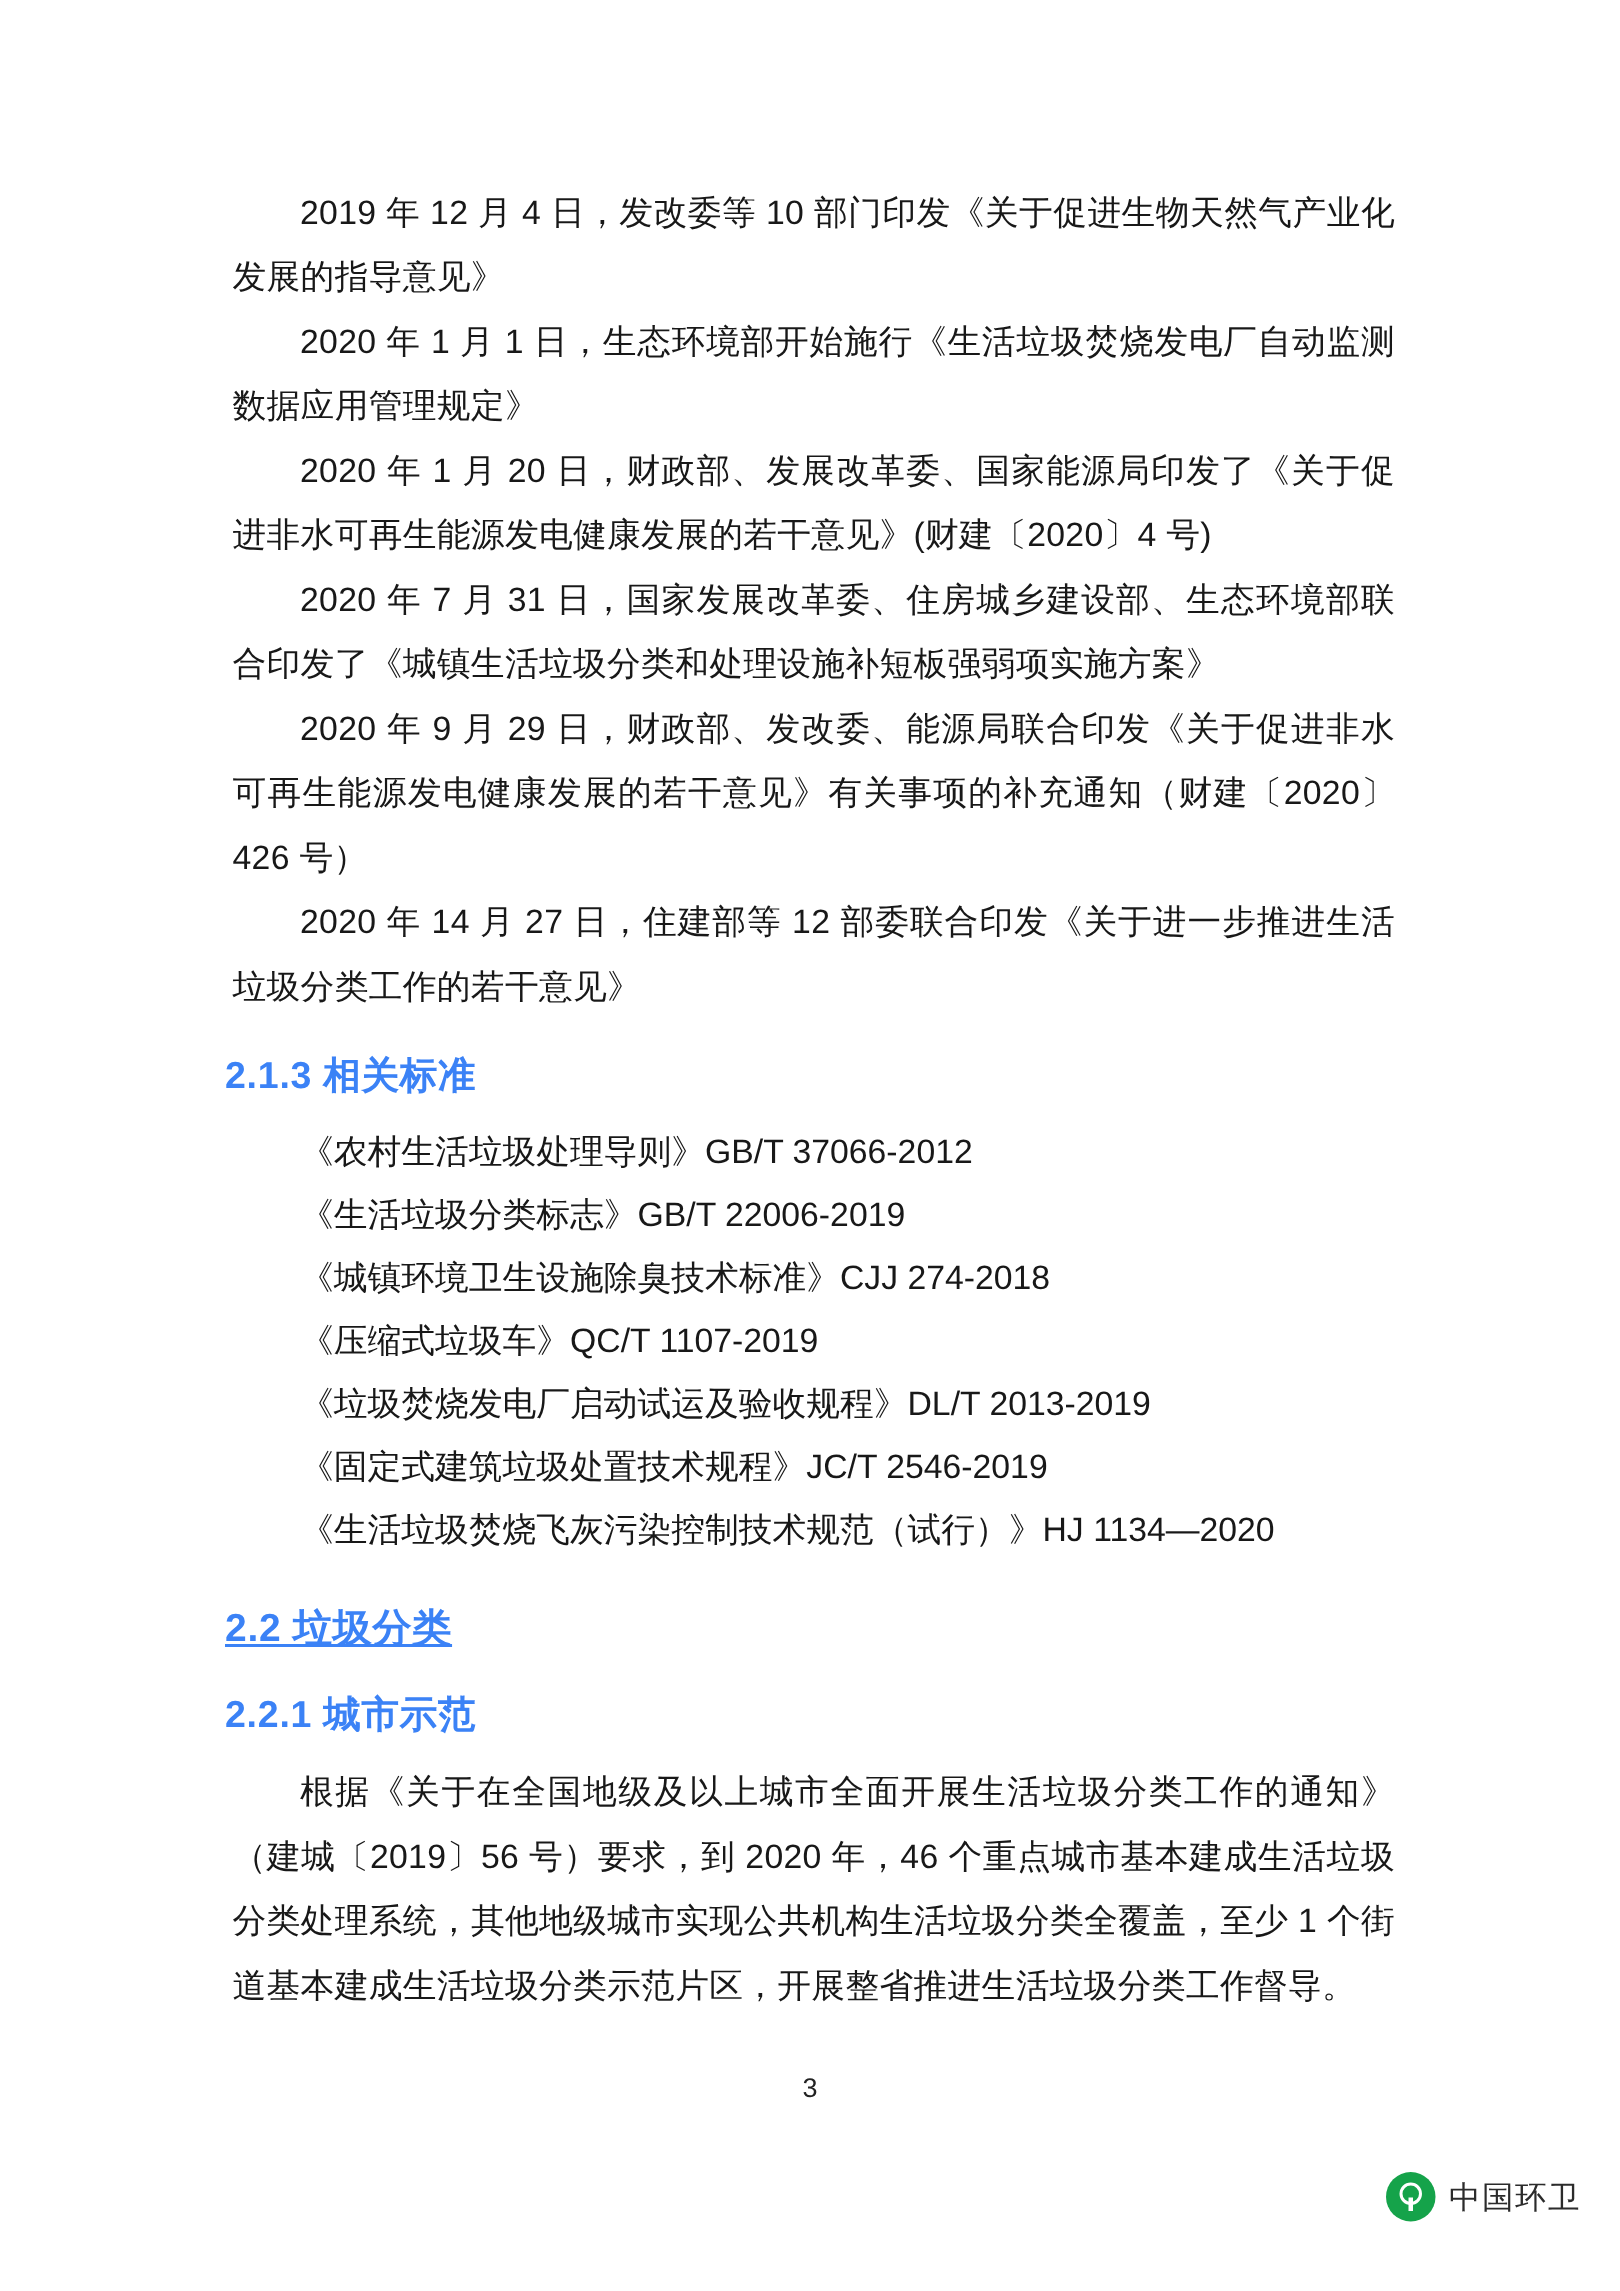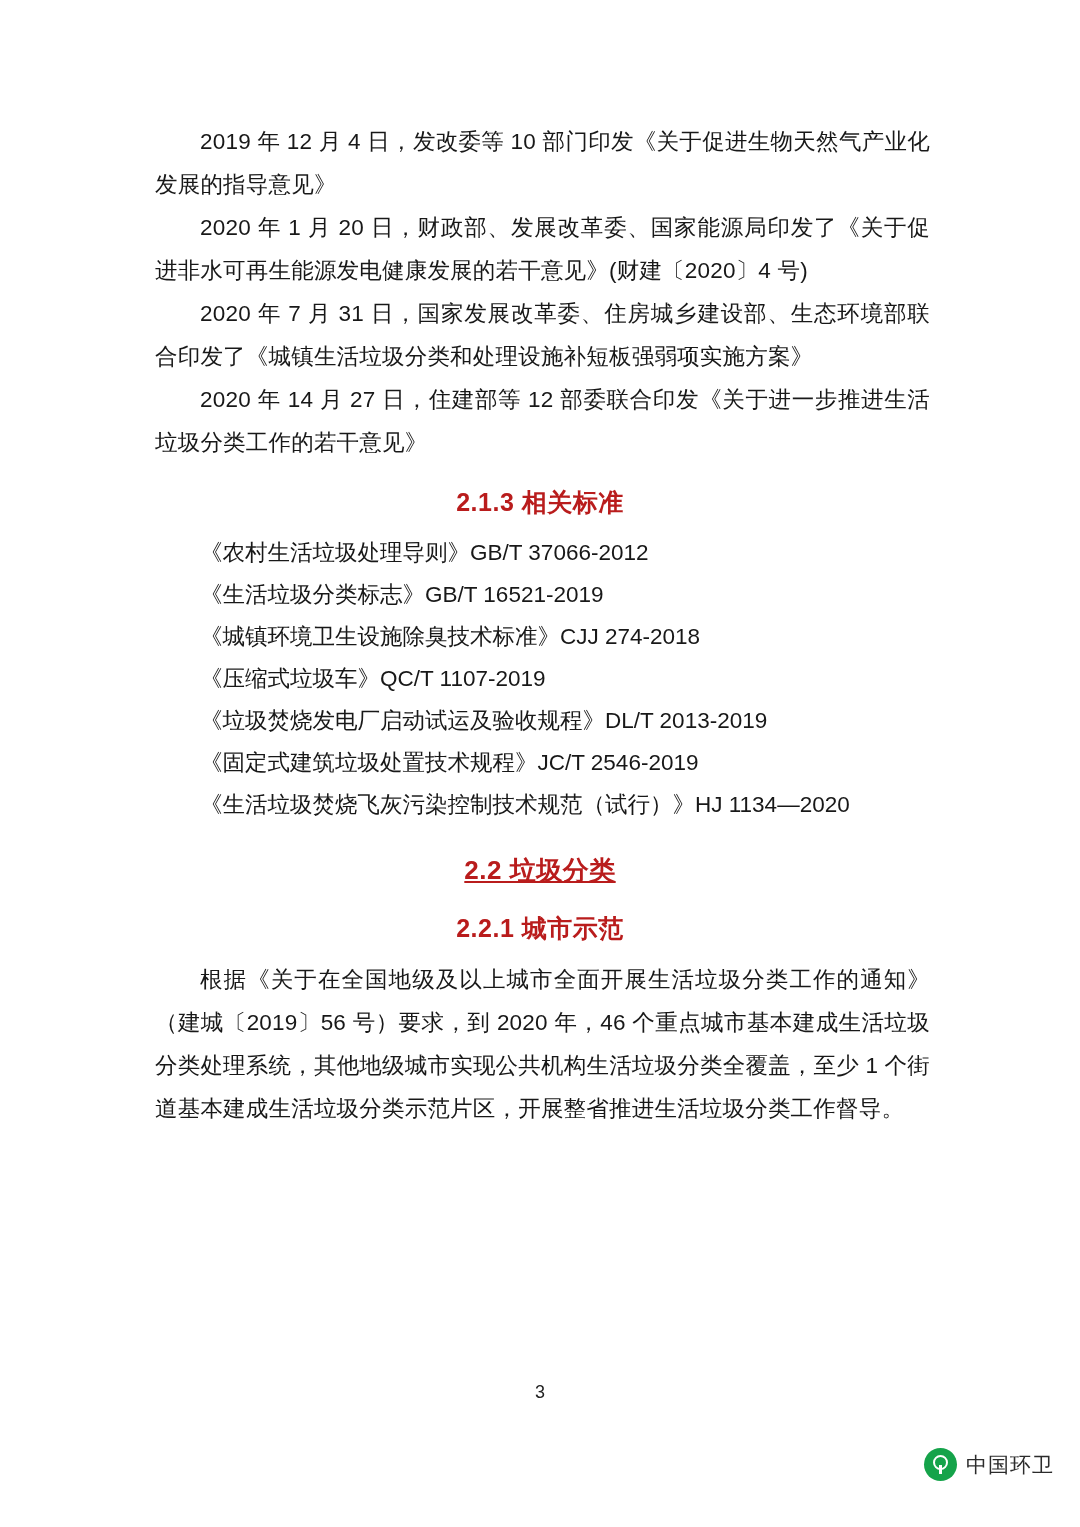--- a/index.html
+++ b/index.html
@@ -30,23 +30,22 @@
     text-align: justify;
     margin: 0 0 0 0;
     letter-spacing: 0.2px;
     color: #181818;
   }
   .heading {
     font-size: 25px;
     font-weight: bold;
     line-height: 40px;
     margin: 18px 0 10px -5px;
-    color: #b91c1c;
+    color: #3b82f6;
     letter-spacing: 0.5px;
-    text-align: center;
   }
   .heading.h2 {
     font-size: 26px;
     margin-top: 24px;
     text-decoration: underline;
   }
   .std-line {
     font-size: 22.5px;
     line-height: 42px;
     text-indent: 45px;
@@ -102,29 +101,31 @@
   }
   .sec-block { margin-top: 2px; }
 </style>
 </head>
 <body>
 
 <div class="page">
 
   <div>
     <p class="para">2019 年 12 月 4 日，发改委等 10 部门印发《关于促进生物天然气产业化发展的指导意见》</p>
+    <p class="para">2020 年 1 月 1 日，生态环境部开始施行《生活垃圾焚烧发电厂自动监测数据应用管理规定》</p>
     <p class="para">2020 年 1 月 20 日，财政部、发展改革委、国家能源局印发了《关于促进非水可再生能源发电健康发展的若干意见》(财建〔2020〕4 号)</p>
     <p class="para">2020 年 7 月 31 日，国家发展改革委、住房城乡建设部、生态环境部联合印发了《城镇生活垃圾分类和处理设施补短板强弱项实施方案》</p>
+    <p class="para">2020 年 9 月 29 日，财政部、发改委、能源局联合印发《关于促进非水可再生能源发电健康发展的若干意见》有关事项的补充通知（财建〔2020〕426 号）</p>
     <p class="para">2020 年 14 月 27 日，住建部等 12 部委联合印发《关于进一步推进生活垃圾分类工作的若干意见》</p>
   </div>
 
   <div class="sec-block">
     <h3 class="heading">2.1.3 相关标准</h3>
     <p class="std-line">《农村生活垃圾处理导则》GB/T 37066-2012</p>
-    <p class="std-line">《生活垃圾分类标志》GB/T 16521-2019</p>
+    <p class="std-line">《生活垃圾分类标志》GB/T 22006-2019</p>
     <p class="std-line">《城镇环境卫生设施除臭技术标准》CJJ 274-2018</p>
     <p class="std-line">《压缩式垃圾车》QC/T 1107-2019</p>
     <p class="std-line">《垃圾焚烧发电厂启动试运及验收规程》DL/T 2013-2019</p>
     <p class="std-line">《固定式建筑垃圾处置技术规程》JC/T 2546-2019</p>
     <p class="std-line">《生活垃圾焚烧飞灰污染控制技术规范（试行）》HJ 1134—2020</p>
   </div>
 
   <div class="sec-block">
     <h2 class="heading h2">2.2 垃圾分类</h2>
     <h3 class="heading">2.2.1 城市示范</h3>

